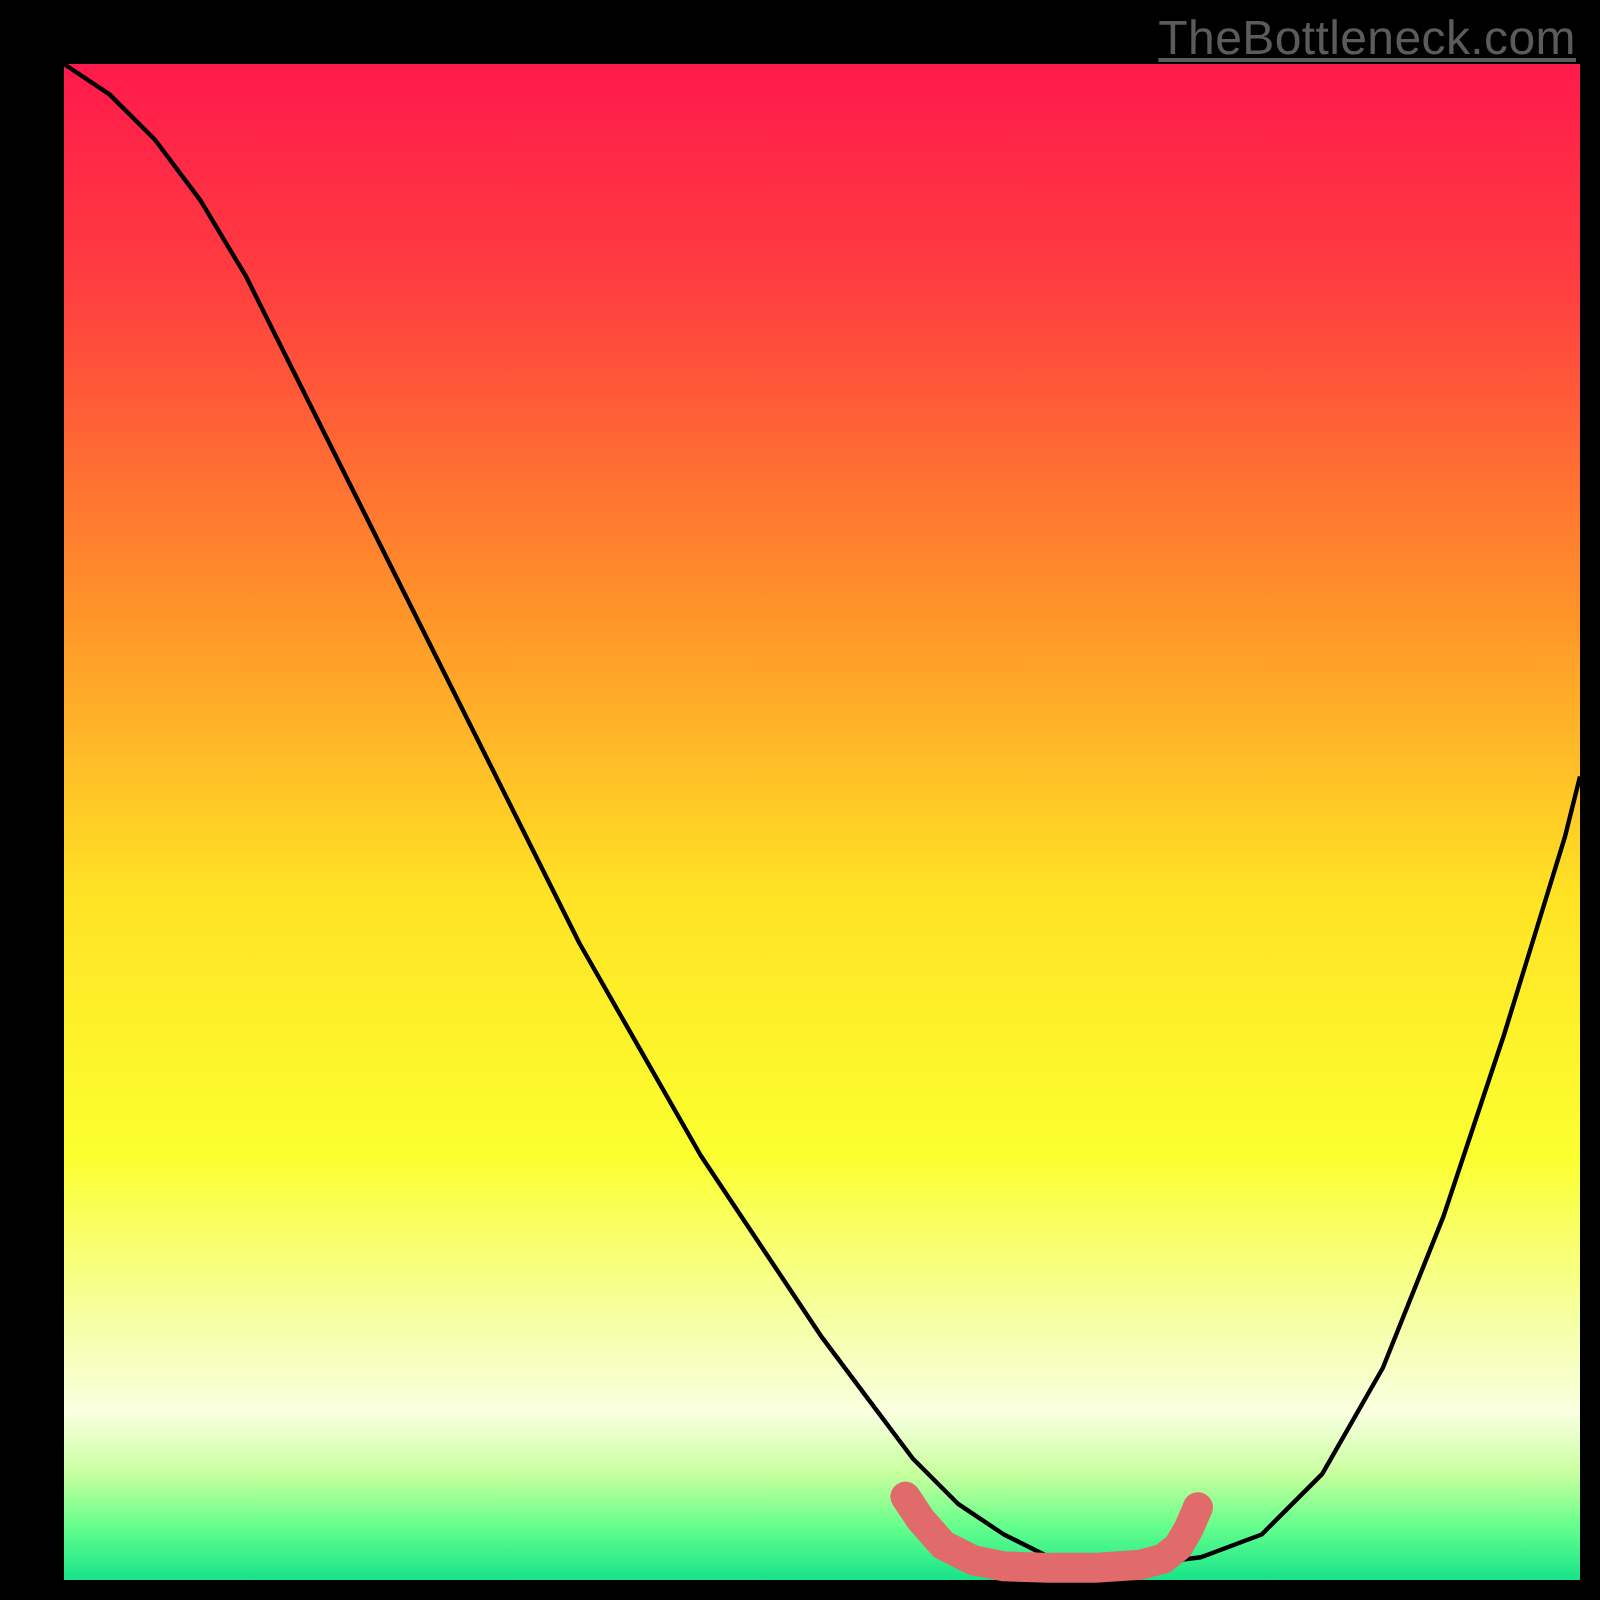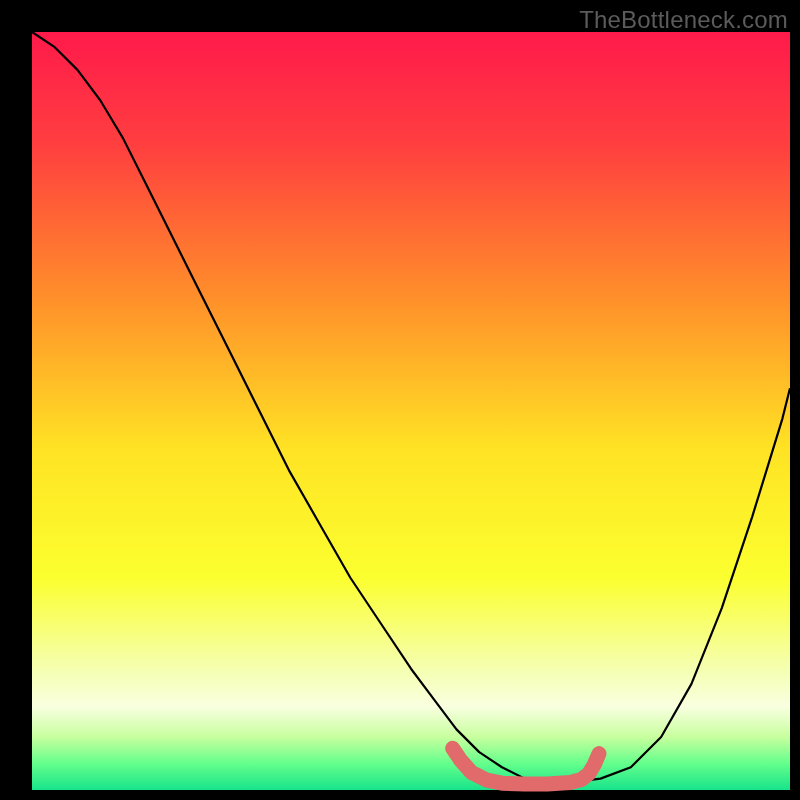--- a/index.html
+++ b/index.html
@@ -20,20 +20,21 @@
   .watermark {
     position: absolute;
     top: 6px;
     right: 12px;
     color: #5b5b5b;
     font-size: 24px;
     font-weight: 500;
     letter-spacing: 0.2px;
     z-index: 10;
     user-select: none;
+    text-decoration: underline;
   }
   svg {
     position: absolute;
     left: 0;
     top: 0;
   }
 </style>
 </head>
 <body>
 

